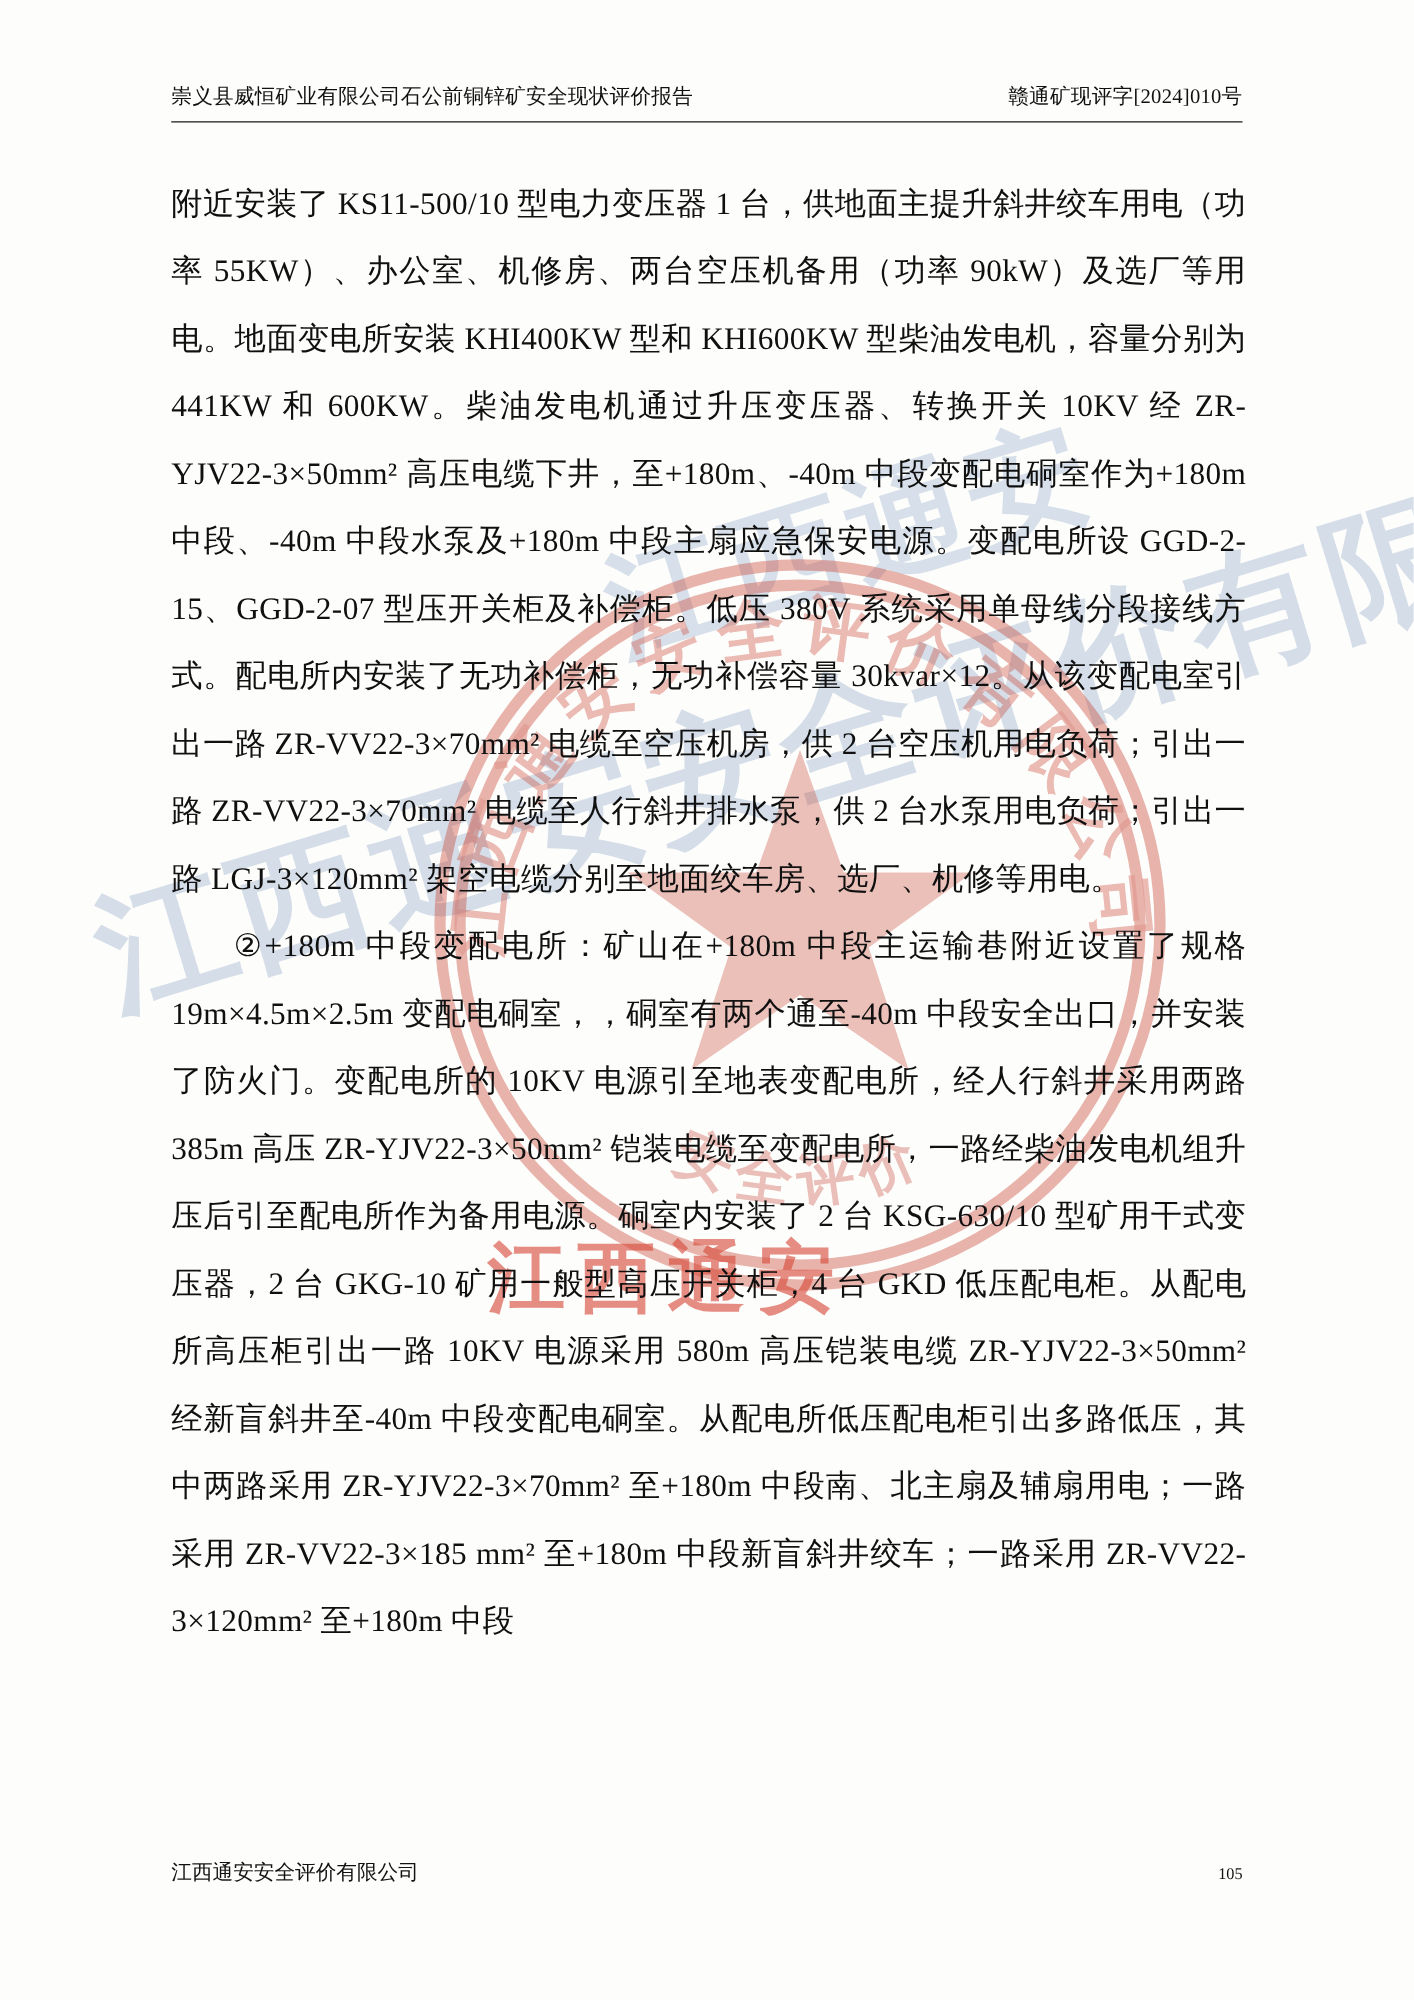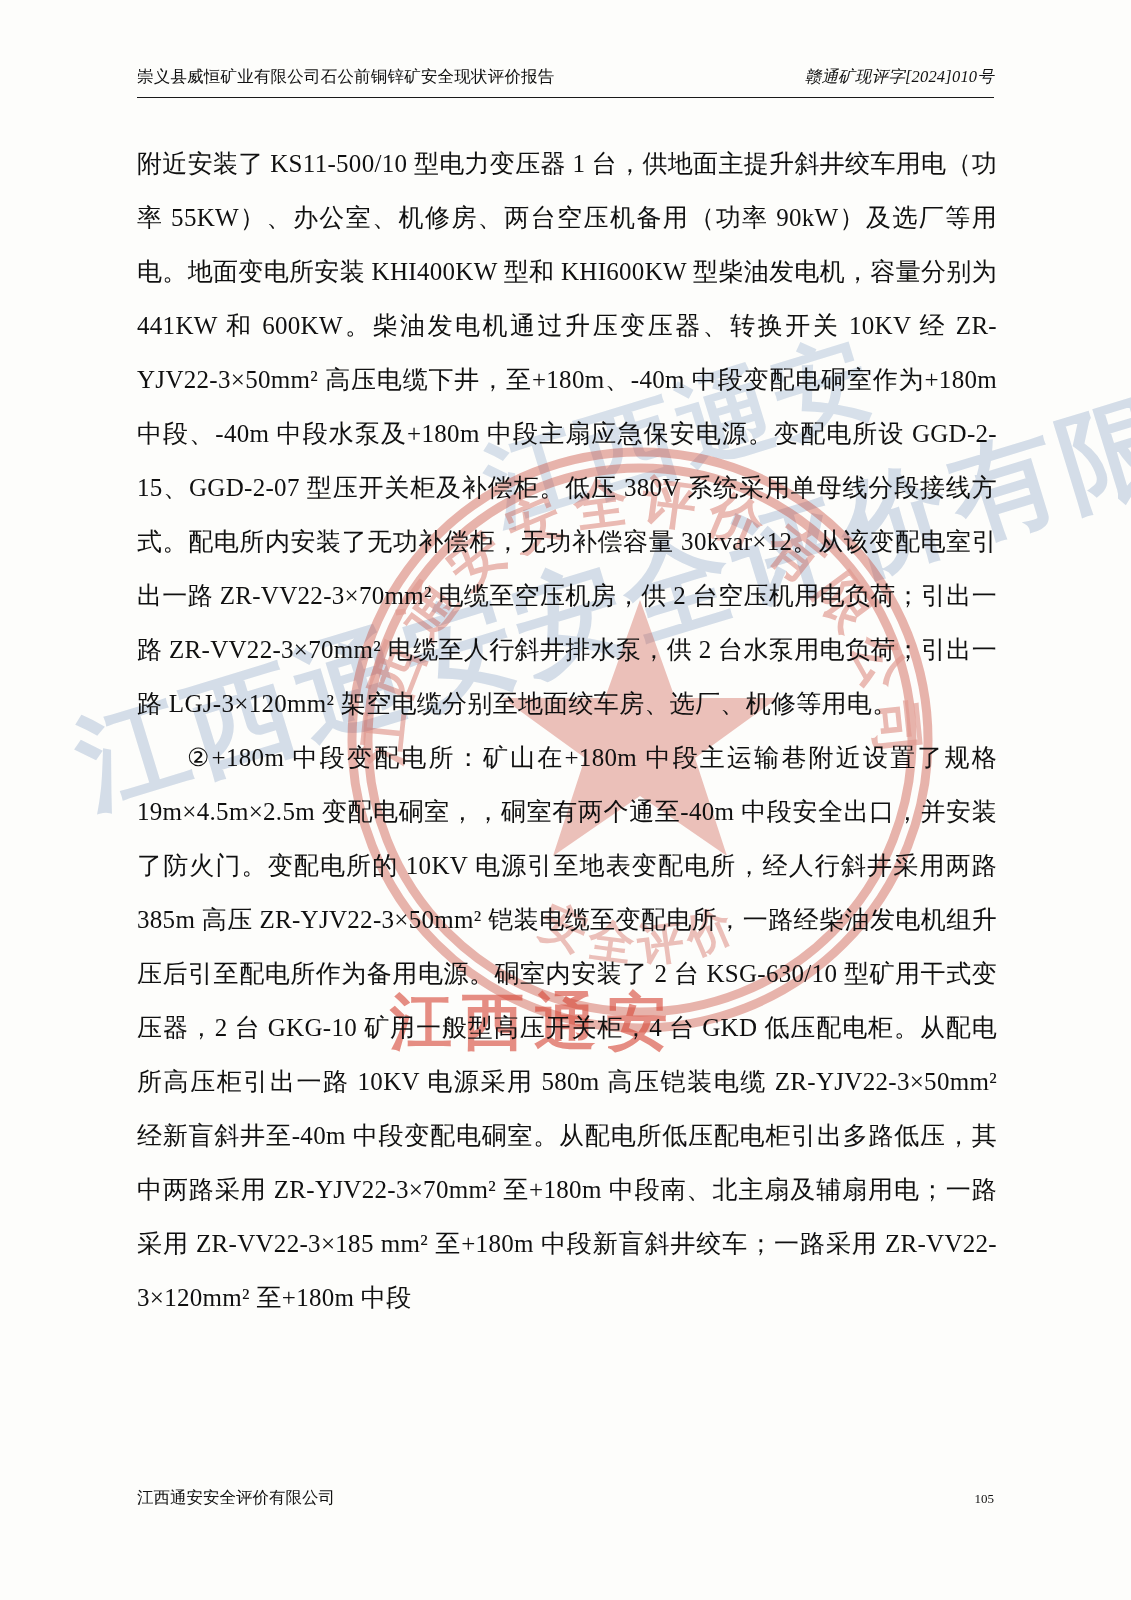--- a/index.html
+++ b/index.html
@@ -24,21 +24,21 @@
     top: 66px;
     width: 857px;
     display: flex;
     justify-content: space-between;
     align-items: flex-end;
     font-size: 16.5px;
     letter-spacing: 0.2px;
     color: #111;
   }
   .header .hl { white-space: nowrap; }
-  .header .hr { white-space: nowrap; font-style: italic; }
+  .header .hr { white-space: nowrap; }
   .header-rule {
     position: absolute;
     left: 137px;
     top: 97px;
     width: 857px;
     height: 1px;
     background: #1a1a1a;
   }
 
   

